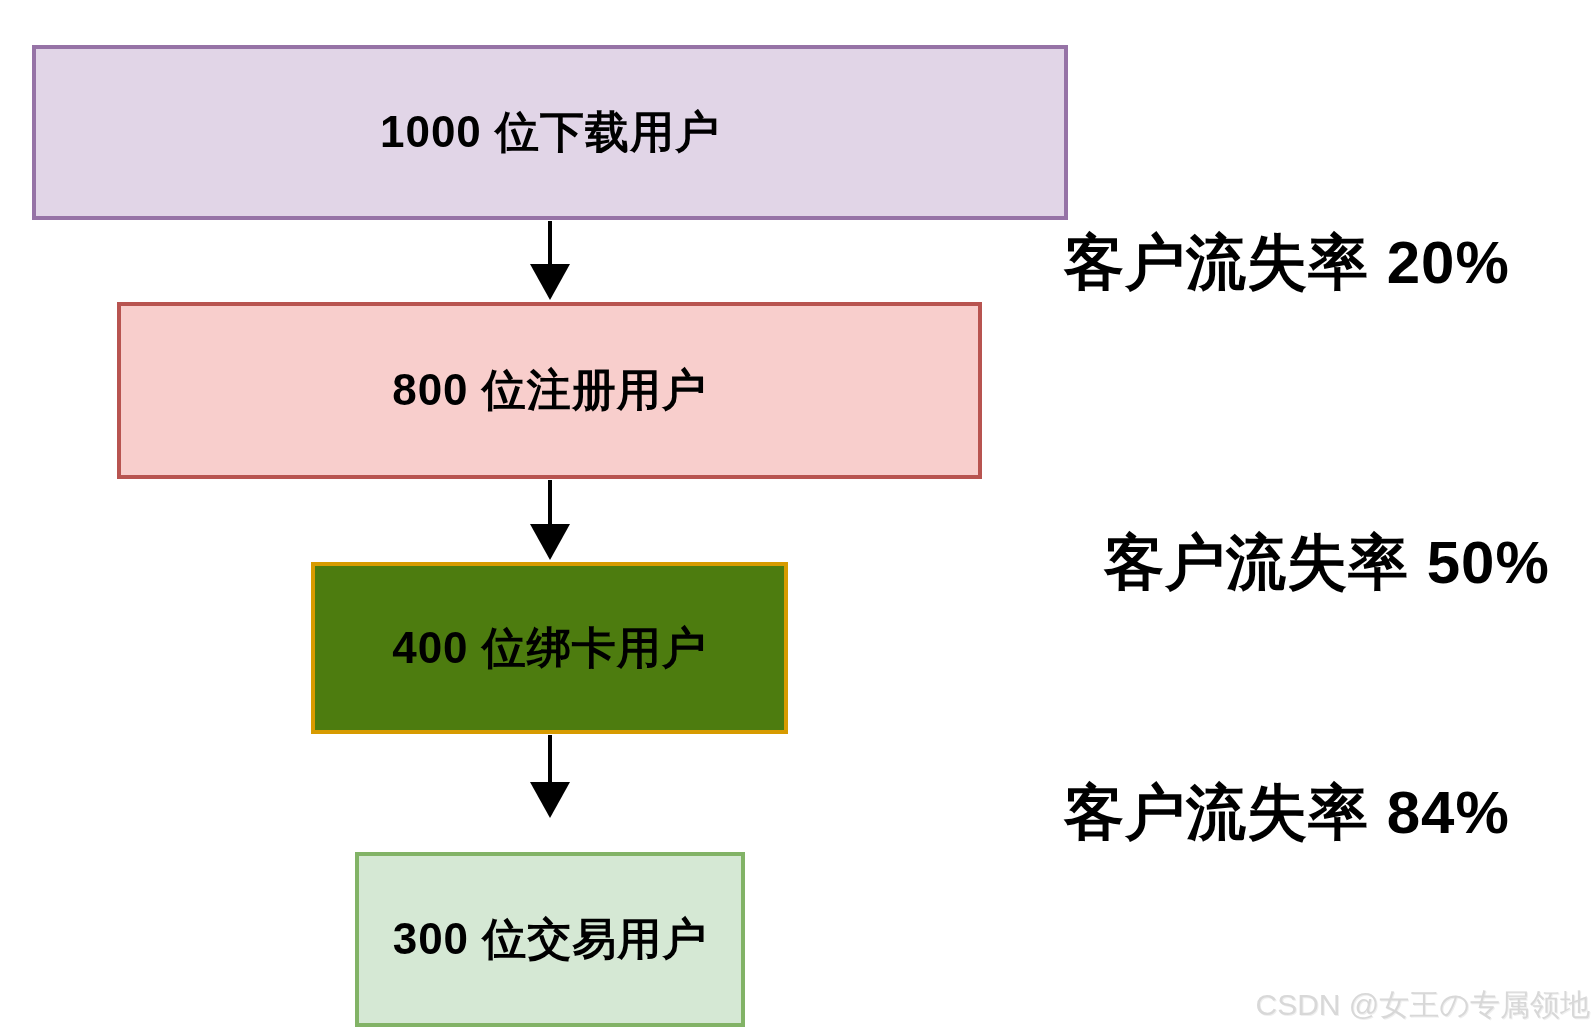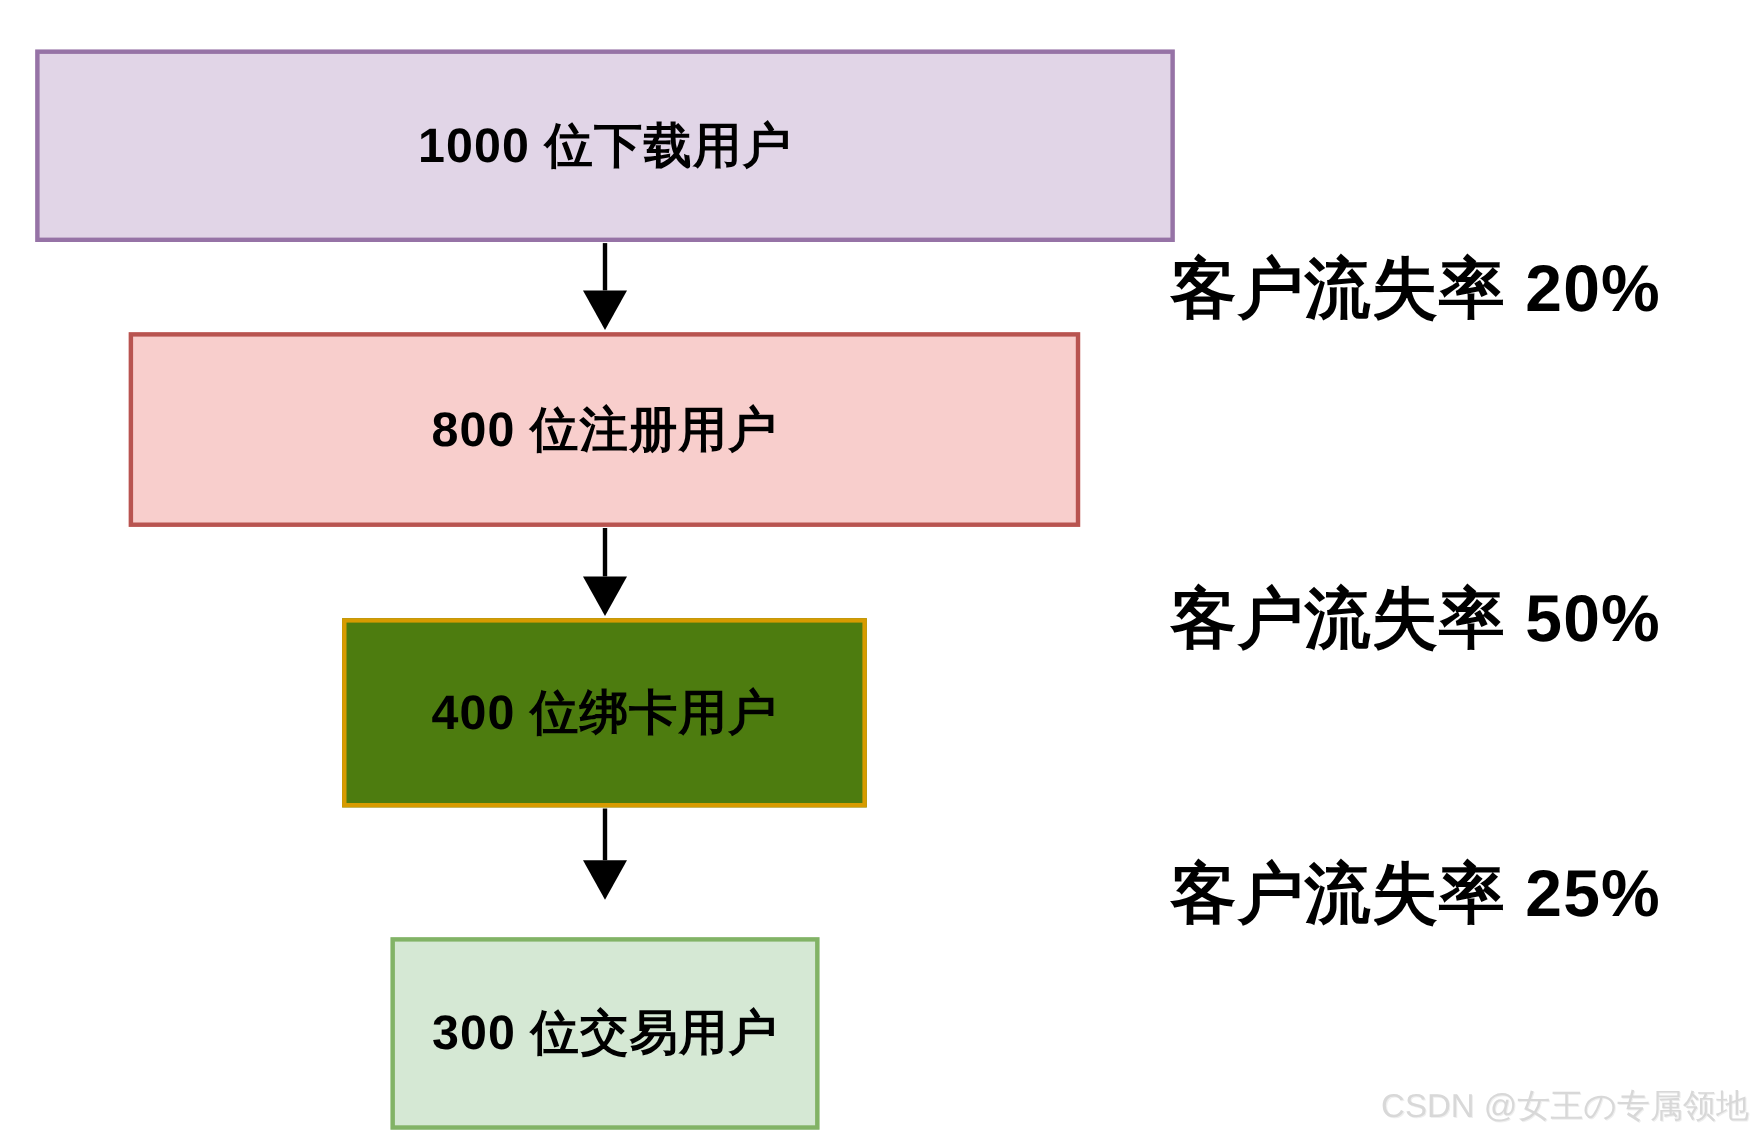--- a/index.html
+++ b/index.html
@@ -64,21 +64,21 @@
     position: absolute;
     left: 1064px;
     font-size: 60px;
     font-weight: bold;
     color: #000000;
     line-height: 1;
     white-space: nowrap;
     letter-spacing: 1px;
   }
   .churn-1 { top: 233px; }
-  .churn-2 { top: 533px; }
+  .churn-2 { top: 533px; margin-left: 40px; }
   .churn-3 { top: 783px; }
 
   
   .watermark {
     position: absolute;
     right: 2px;
     bottom: 4px;
     font-size: 30px;
     font-weight: normal;
     color: #d8d8d8;
@@ -118,17 +118,17 @@
     <div class="arrow-line"></div>
     <div class="arrow-head"></div>
   </div>
 
   <div class="stage stage-4">
     <span>300 位交易用户</span>
   </div>
 
   <div class="churn churn-1">客户流失率 20%</div>
   <div class="churn churn-2">客户流失率 50%</div>
-  <div class="churn churn-3">客户流失率 25%</div>
+  <div class="churn churn-3">客户流失率 84%</div>
 
   <div class="watermark">CSDN @女王の专属领地</div>
 
 </div>
 
 </body></html>

